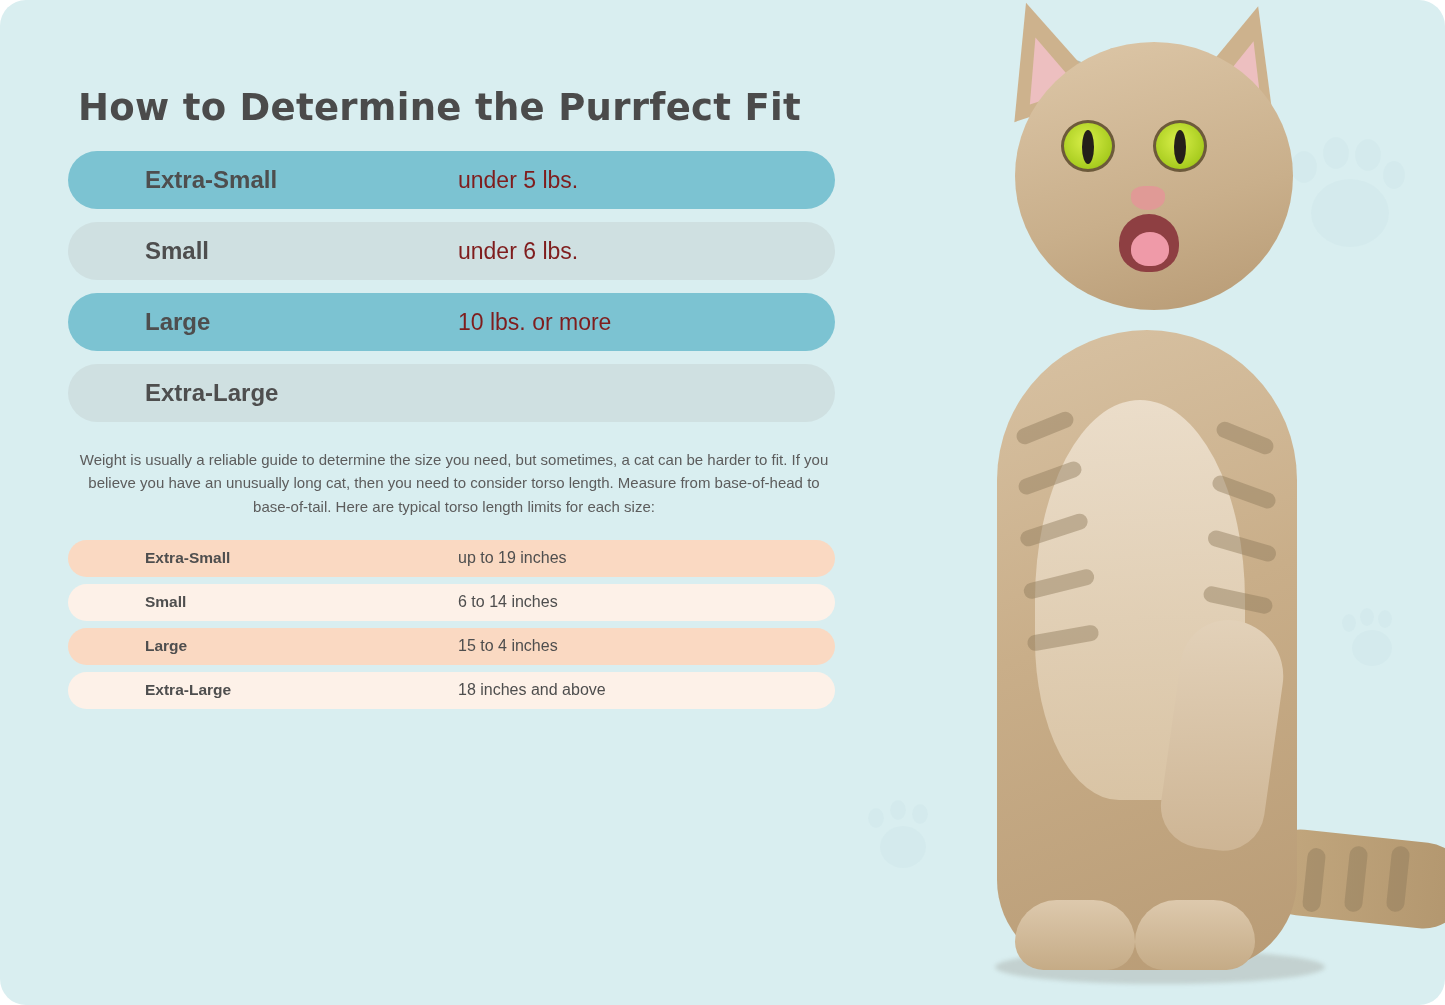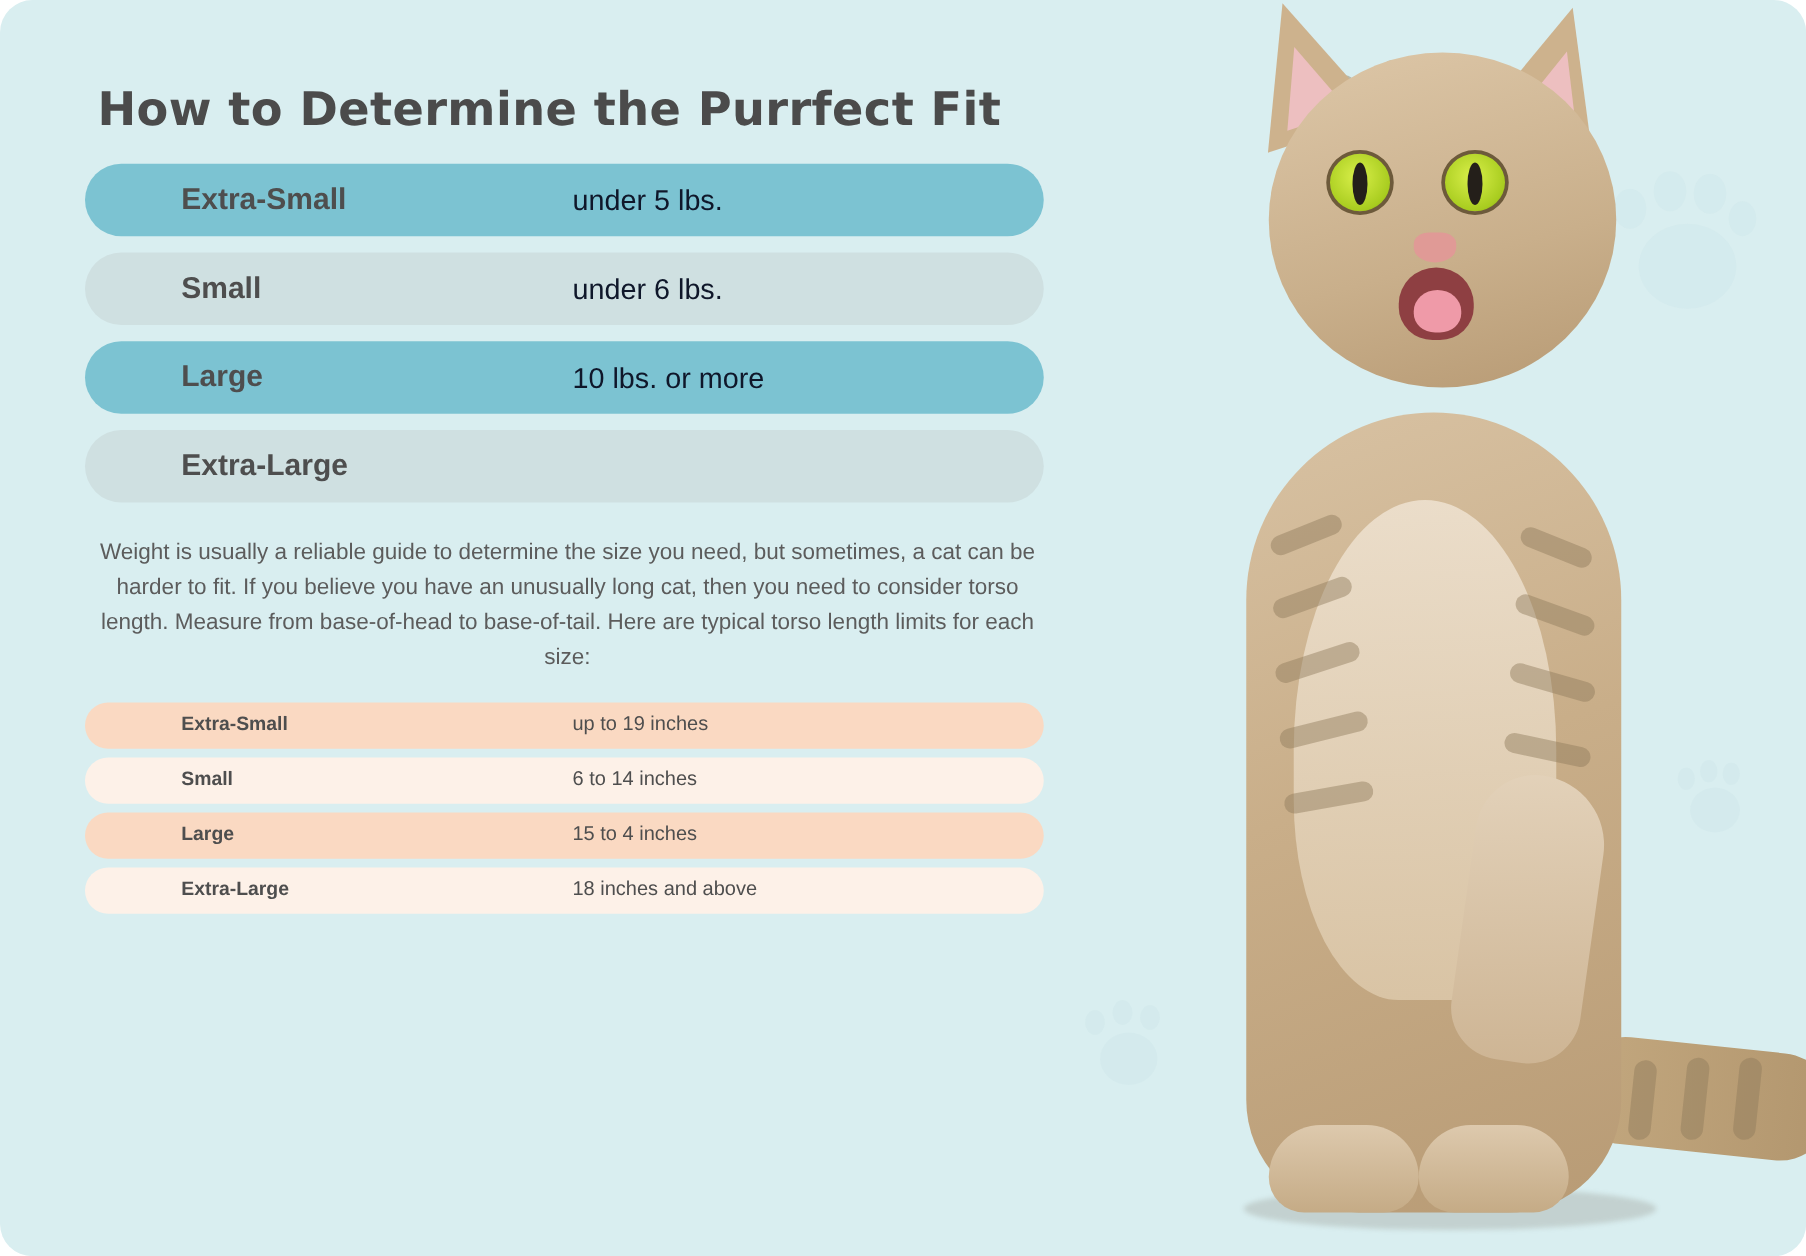--- a/index.html
+++ b/index.html
@@ -34,21 +34,21 @@
     border-radius: 50%;
   }
 
   
   .content {
     position: absolute;
     left: 0;
     top: 0;
     width: 900px;
     height: 1005px;
-    padding: 48px 60px 0 68px;
+    padding: 68px 60px 0 68px;
   }
 
   .title {
     font-family: "DejaVu Sans", sans-serif;
     font-weight: bold;
     font-size: 37px;
     letter-spacing: 0.3px;
     color: #4b4b4b;
     margin: 18px 0 22px 10px;
     white-space: nowrap;
@@ -80,25 +80,25 @@
   .wrow.alt-b { background: #cfe0e1; }
   .wrow .wlabel {
     font-size: 24px;
     font-weight: bold;
     color: #4e4e4e;
     width: 313px;
     flex: none;
   }
   .wrow .wvalue {
     font-size: 23px;
-    color: #0f172a;
+    color: #7f1d1d;
   }
 
   .para2 {
-    font-size: 18px;
+    font-size: 15px;
     line-height: 1.55;
     color: #5c5c5c;
     text-align: center;
     width: 770px;
     margin: 0 auto 22px auto;
   }
 
   
   .torso-table {
     width: 767px;

